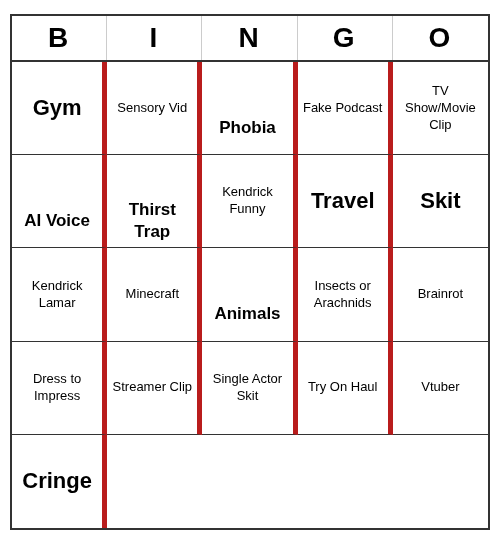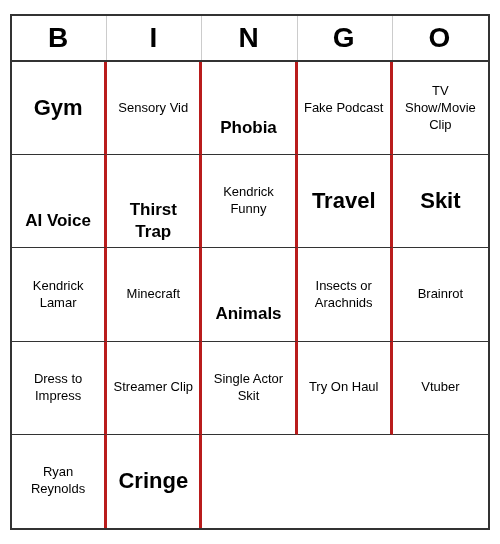--- a/index.html
+++ b/index.html
@@ -38,21 +38,21 @@
     .bingo-grid {
       display: grid;
       grid-template-columns: repeat(5, 1fr);
       grid-template-rows: repeat(5, 1fr);
     }
     .bingo-cell {
       display: flex;
       justify-content: center;
       align-items: center;
       text-align: center;
-      border-right: 3px solid #b91c1c;
+      border-right: 5px solid #b91c1c;
       border-bottom: 1px solid #333;
       padding: 4px;
       min-height: 88px;
     }
     .bingo-cell:nth-child(5n) {
       border-right: none;
     }
     .bingo-cell:nth-child(n+21) {
       border-bottom: none;
     }
@@ -136,19 +136,16 @@
       <div class="bingo-cell">
         <span class="cell-text">Single Actor Skit</span>
       </div>
       <div class="bingo-cell">
         <span class="cell-text">Try On Haul</span>
       </div>
       <div class="bingo-cell">
         <span class="cell-text">Vtuber</span>
       </div>
       <div class="bingo-cell">
-        <span class="cell-text">Ryan Reynolds</span>
-      </div>
-      <div class="bingo-cell">
         <span class="cell-text large">Cringe</span>
       </div>
     </div>
 </div>
 
 </body></html>

